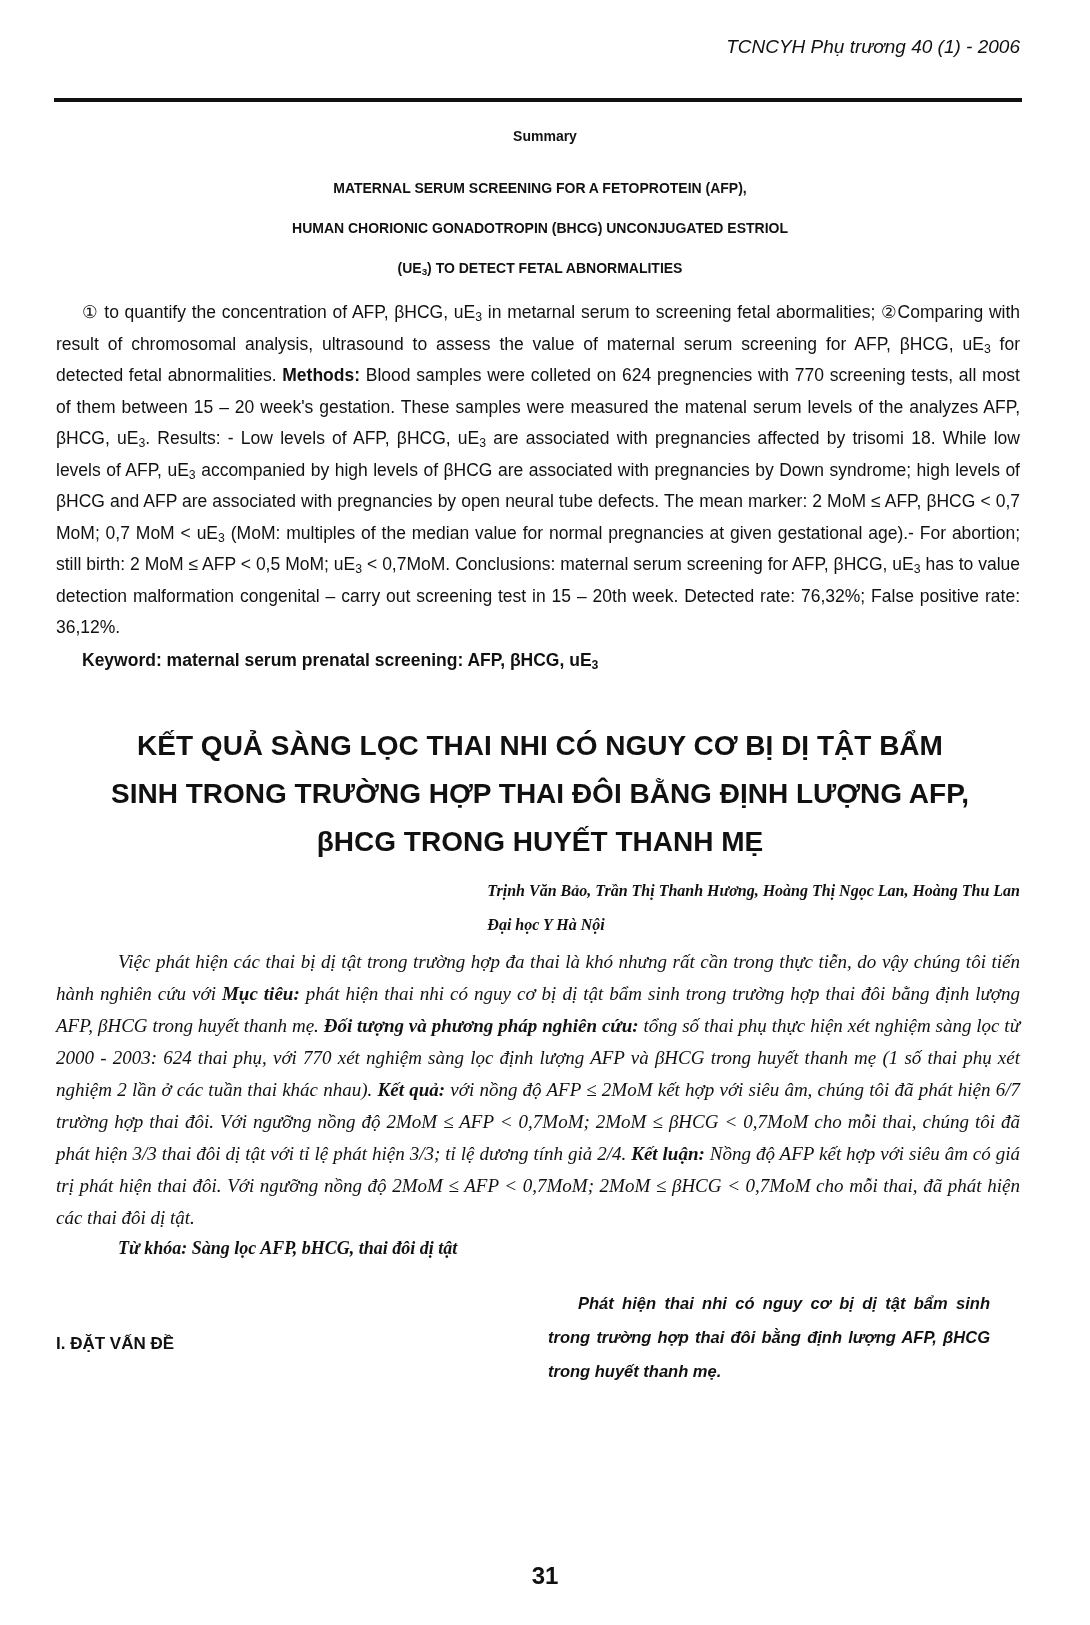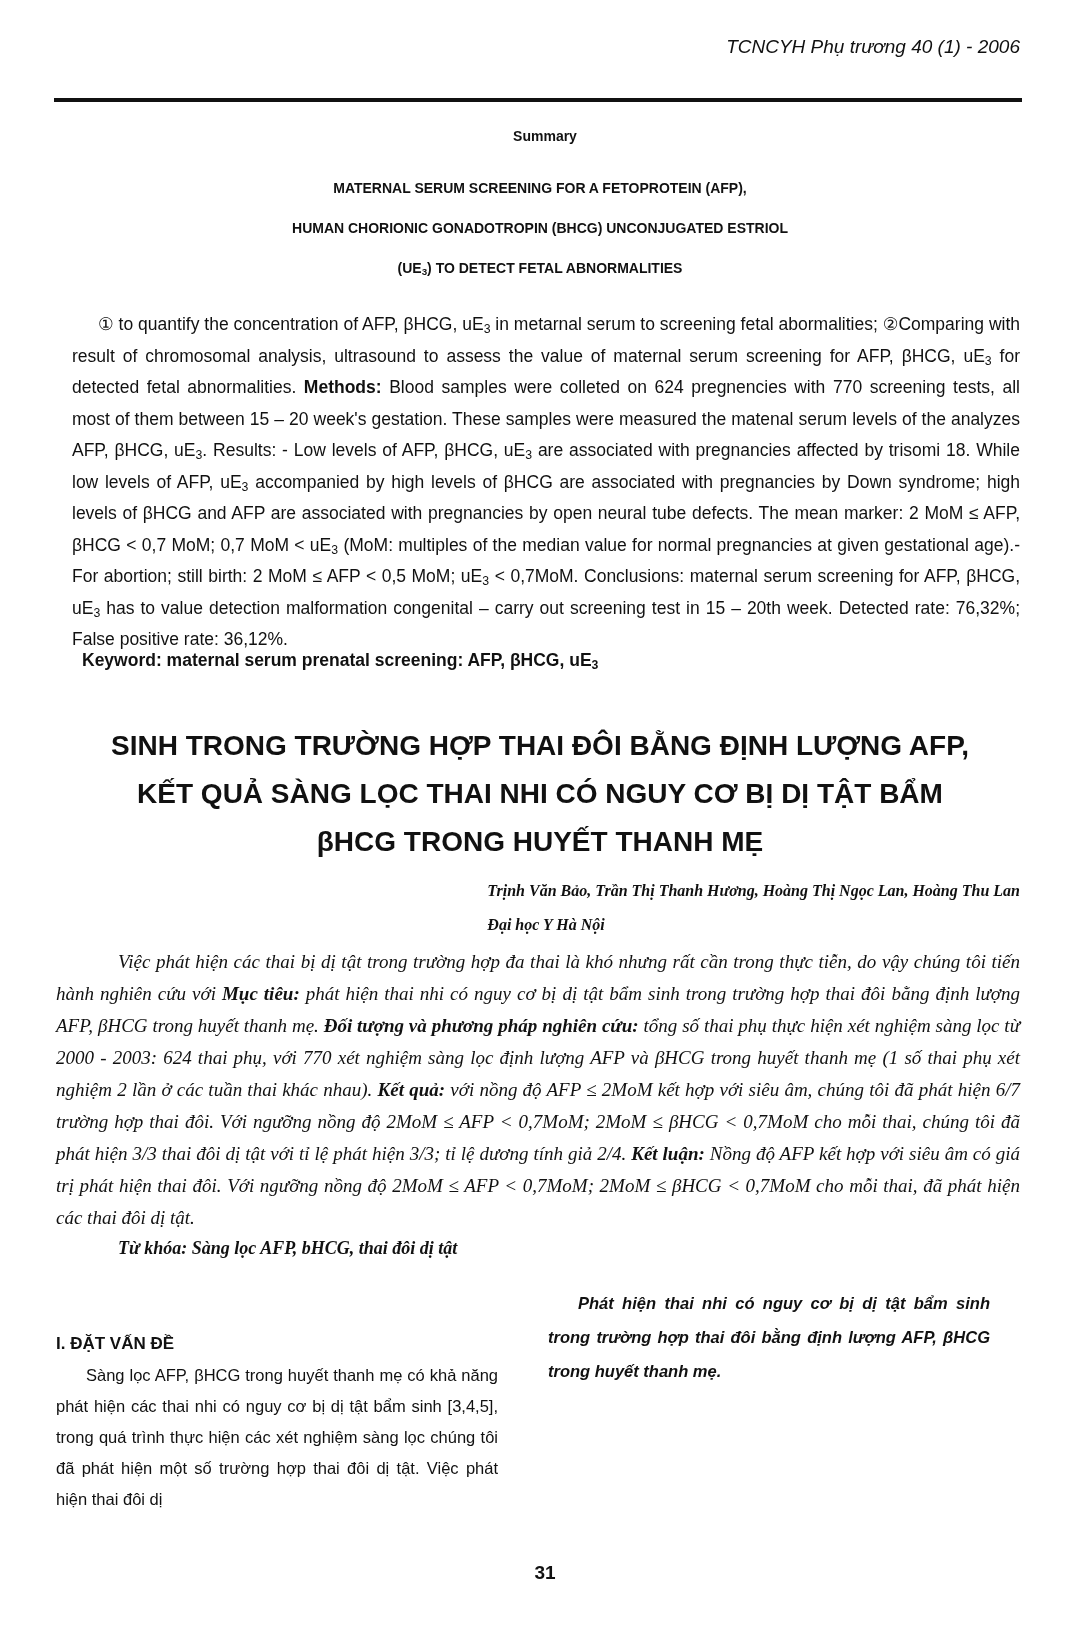--- a/index.html
+++ b/index.html
@@ -17,22 +17,22 @@
     }
     .summary-label {
       position: absolute; left: 0; right: 0; top: 128px;
       text-align: center; font-weight: bold; font-size: 14px;
     }
     .en-title {
       position: absolute; left: 60px; right: 70px; top: 168px;
       text-align: center; font-weight: bold; font-size: 14px; line-height: 40px;
     }
     .en-abstract {
-      position: absolute; left: 72px; right: 70px; top: 297px;
-      font-size: 17.5px; line-height: 31.5px; text-align: justify; margin-top: 12px;
+      position: absolute; left: 56px; right: 70px; top: 297px;
+      font-size: 17.5px; line-height: 31.5px; text-align: justify;
     }
     .en-abstract p { margin: 0; text-indent: 0; }
     .en-abstract .indent { text-indent: 26px; }
     .en-keyword {
       position: absolute; left: 82px; top: 650px;
       font-weight: bold; font-size: 17.5px;
     }
     .vn-title {
       position: absolute; left: 60px; right: 70px; top: 722px;
       text-align: center; font-weight: bold; font-size: 28px; line-height: 48px;
@@ -60,21 +60,21 @@
     .col-left h2 { margin: 0 0 0 0; font-size: 17px; font-weight: bold; line-height: 32px; }
     .col-left p { margin: 0; text-indent: 30px; }
     .col-right {
       position: absolute; left: 548px; width: 442px; top: 1278px;
       font-size: 16.5px; line-height: 31px; text-align: justify;
     }
     .col-right p { margin: 0; }
     .col-right .obj { margin-top: 8px; text-indent: 30px; font-weight: bold; font-style: italic; line-height: 34px; }
     .page-number {
       position: absolute; left: 0; right: 0; top: 1562px;
-      text-align: center; font-size: 19px; font-weight: bold;
+      text-align: center; font-size: 24px; font-weight: bold;
     }
     sub { font-size: 0.7em; vertical-align: -0.25em; line-height: 0; }
   </style>
 </head>
 <body>
 
 <div class="running-header">TCNCYH Phụ trương 40 (1) - 2006</div>
 <div class="header-rule"></div>
 
 <div class="summary-label">Summary</div>
@@ -85,38 +85,37 @@
   <div><span>(UE</span><sub>3</sub><span>) TO DETECT FETAL ABNORMALITIES</span></div>
 </div>
 
 <div class="en-abstract">
   <p class="indent"><span>① to quantify the concentration of AFP, βHCG, uE</span><sub>3</sub><span> in metarnal serum to screening fetal abormalities; ②Comparing with result of chromosomal analysis, ultrasound to assess the value of maternal serum screening for AFP, βHCG, uE</span><sub>3</sub><span> for detected fetal abnormalities. </span><b>Methods:</b><span> Blood samples were colleted on 624 pregnencies with 770 screening tests, all most of them between 15 – 20 week's gestation. These samples were measured the matenal serum levels of the analyzes AFP, βHCG, uE</span><sub>3</sub><span>. Results: - Low levels of AFP, βHCG, uE</span><sub>3</sub><span> are associated with pregnancies affected by trisomi 18. While low levels of AFP, uE</span><sub>3</sub><span> accompanied by high levels of βHCG are associated with pregnancies by Down syndrome; high levels of βHCG and AFP are associated with pregnancies by open neural tube defects. The mean marker: 2 MoM ≤ AFP, βHCG &lt; 0,7 MoM; 0,7 MoM &lt; uE</span><sub>3</sub><span> (MoM: multiples of the median value for normal pregnancies at given gestational age).- For abortion; still birth: 2 MoM ≤ AFP &lt; 0,5 MoM; uE</span><sub>3</sub><span> &lt; 0,7MoM. Conclusions: maternal serum screening for AFP, βHCG, uE</span><sub>3</sub><span> has to value detection malformation congenital – carry out screening test in 15 – 20th week. Detected rate: 76,32%; False positive rate: 36,12%.</span></p>
 </div>
 
 <div class="en-keyword"><span>Keyword: maternal serum prenatal screening: AFP, βHCG, uE</span><sub>3</sub></div>
 
 <div class="vn-title">
+  <div>KẾT QUẢ SÀNG LỌC THAI NHI CÓ NGUY CƠ BỊ DỊ TẬT BẨM</div>
   <div>SINH TRONG TRƯỜNG HỢP THAI ĐÔI BẰNG ĐỊNH LƯỢNG AFP,</div>
-  <div>KẾT QUẢ SÀNG LỌC THAI NHI CÓ NGUY CƠ BỊ DỊ TẬT BẨM</div>
   <div>βHCG TRONG HUYẾT THANH MẸ</div>
 </div>
 
 <div class="authors">
   <div>Trịnh Văn Bảo, Trần Thị Thanh Hương, Hoàng Thị Ngọc Lan, Hoàng Thu Lan</div>
   <div>Đại học Y Hà Nội</div>
 </div>
 
 <div class="vn-abstract">
   <p><span>Việc phát hiện các thai bị dị tật trong trường hợp đa thai là khó nhưng rất cần trong thực tiễn, do vậy chúng tôi tiến hành nghiên cứu với </span><b>Mục tiêu:</b><span> phát hiện thai nhi có nguy cơ bị dị tật bẩm sinh trong trường hợp thai đôi bằng định lượng AFP, βHCG trong huyết thanh mẹ. </span><b>Đối tượng và phương pháp nghiên cứu:</b><span> tổng số thai phụ thực hiện xét nghiệm sàng lọc từ 2000 - 2003: 624 thai phụ, với 770 xét nghiệm sàng lọc định lượng AFP và βHCG trong huyết thanh mẹ (1 số thai phụ xét nghiệm 2 lần ở các tuần thai khác nhau). </span><b>Kết quả:</b><span> với nồng độ AFP ≤ 2MoM kết hợp với siêu âm, chúng tôi đã phát hiện 6/7 trường hợp thai đôi. Với ngưỡng nồng độ 2MoM ≤ AFP &lt; 0,7MoM; 2MoM ≤ βHCG &lt; 0,7MoM cho mỗi thai, chúng tôi đã phát hiện 3/3 thai đôi dị tật với tỉ lệ phát hiện 3/3; tỉ lệ dương tính giả 2/4. </span><b>Kết luận:</b><span> Nồng độ AFP kết hợp với siêu âm có giá trị phát hiện thai đôi. Với ngưỡng nồng độ 2MoM ≤ AFP &lt; 0,7MoM; 2MoM ≤ βHCG &lt; 0,7MoM cho mỗi thai, đã phát hiện các thai đôi dị tật.</span></p>
 </div>
 
 <div class="vn-keyword">Từ khóa: Sàng lọc AFP, bHCG, thai đôi dị tật</div>
 
 <div class="col-left">
   <h2>I. ĐẶT VẤN ĐỀ</h2>
-  <p>Sàng lọc AFP, βHCG trong huyết thanh mẹ có khả năng phát hiện các thai nhi có nguy cơ bị dị tật bẩm sinh [3,4,5], trong quá trình thực hiện các xét nghiệm sàng lọc chúng tôi đã phát hiện một số trường hợp thai đôi dị tật. Việc phát hiện thai đôi dị</p>
 </div>
 
 <div class="col-right">
   <p class="obj">Phát hiện thai nhi có nguy cơ bị dị tật bẩm sinh trong trường hợp thai đôi bằng định lượng AFP, βHCG trong huyết thanh mẹ.</p>
 </div>
 
 <div class="page-number">31</div>
 
 </body></html>

